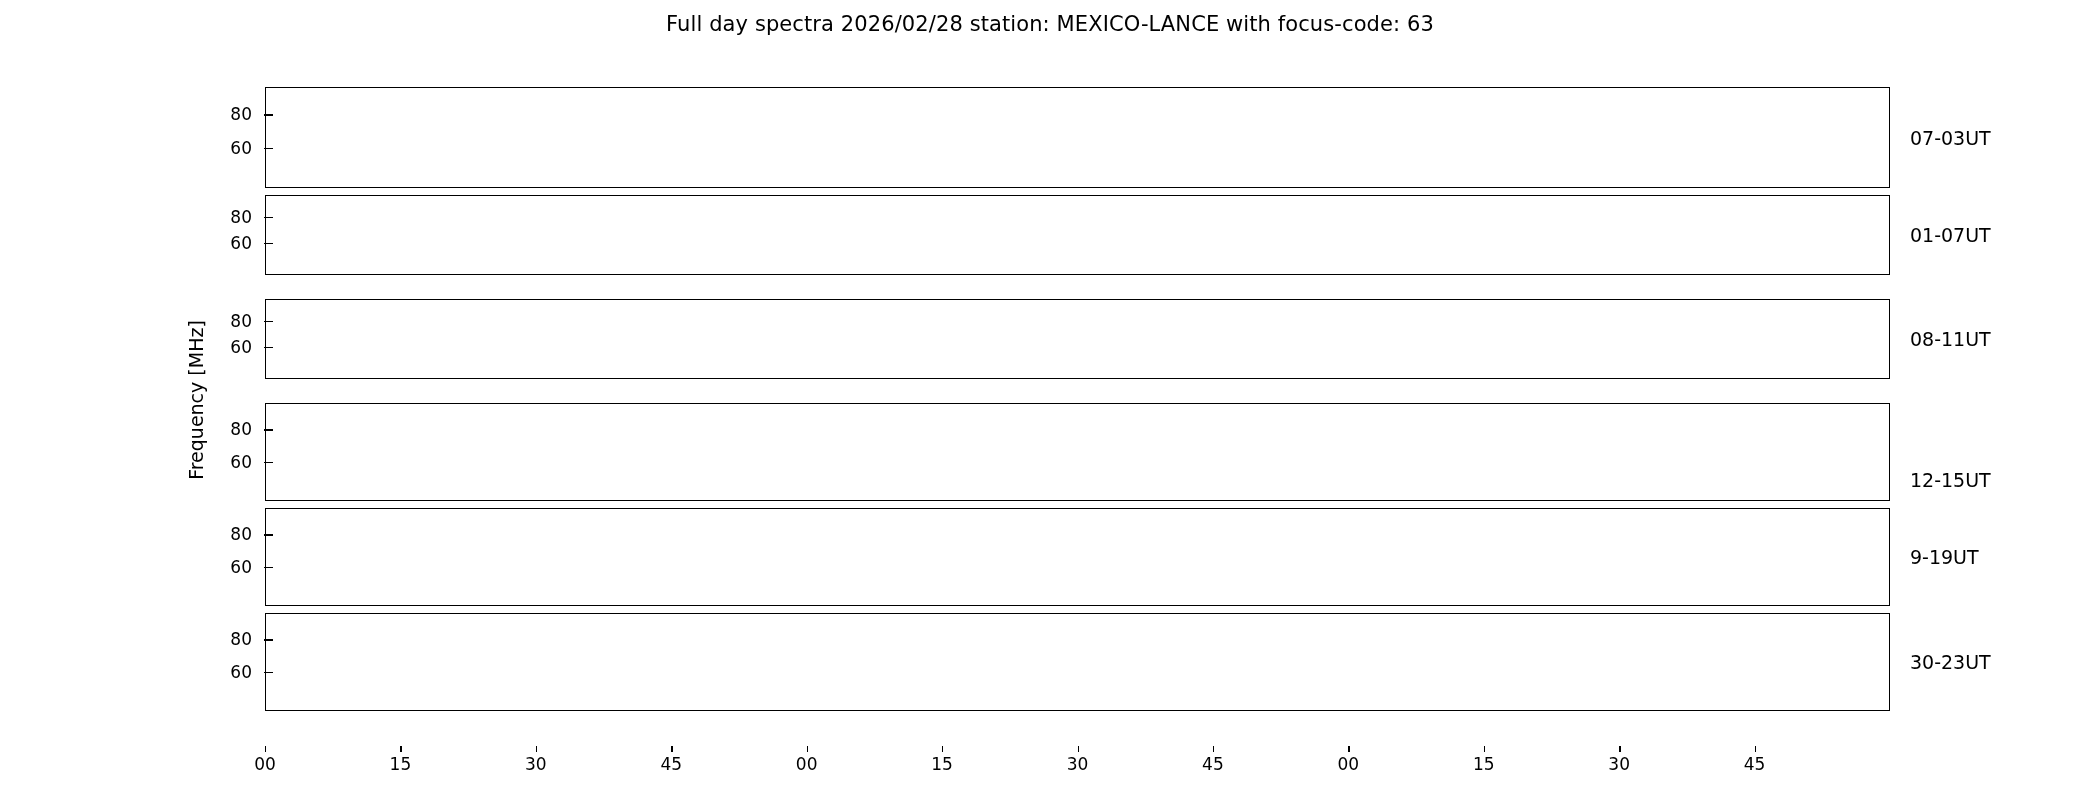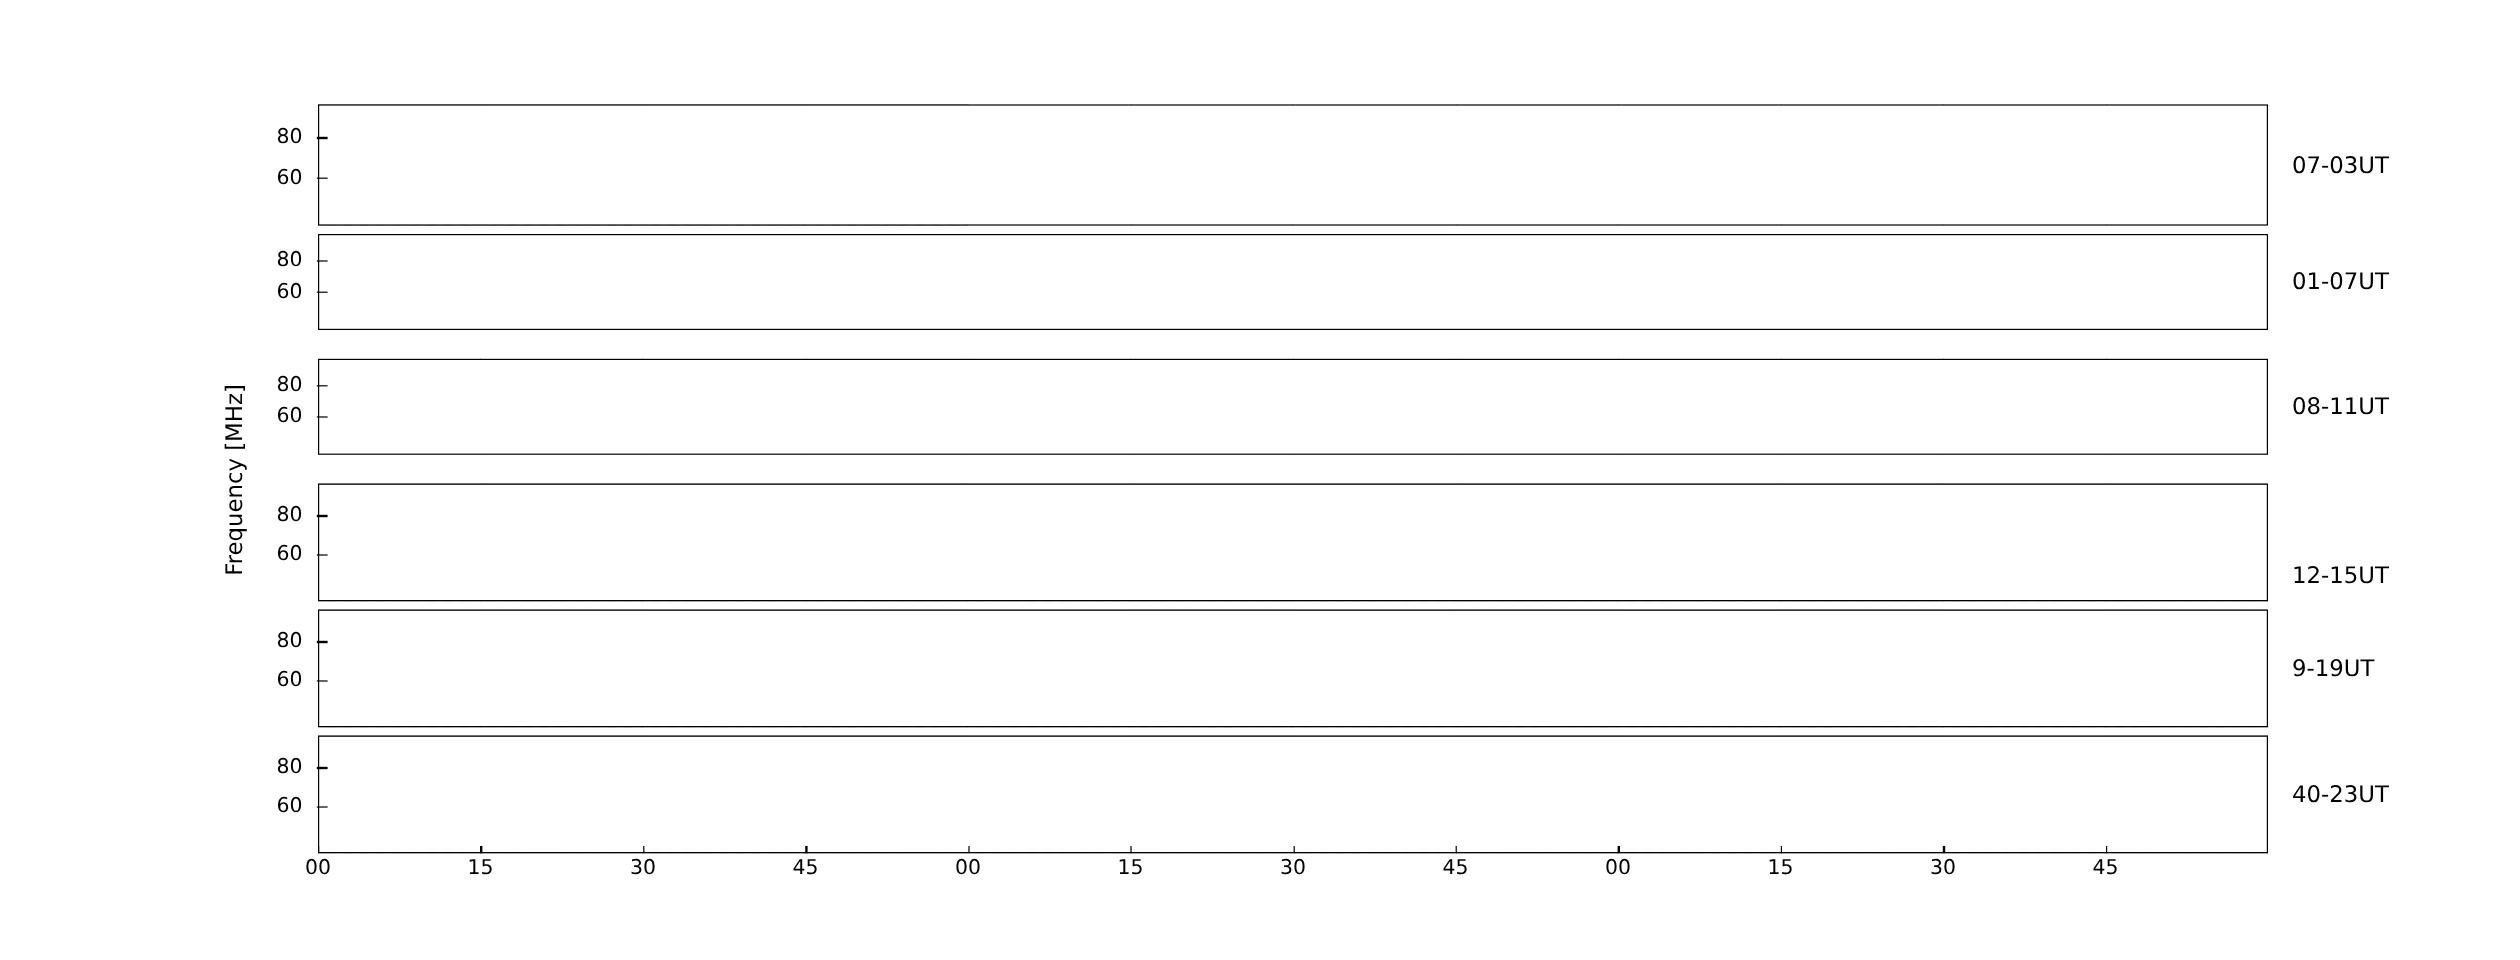--- a/index.html
+++ b/index.html
@@ -118,20 +118,21 @@
   .rowlabel{
     position:absolute;left:1910px;transform:translateY(-50%);
     font-size:19px;color:#000;white-space:nowrap;
   }
 </style>
 </head>
 <body>
 
 <div id="figure">
 
+  <div id="title">Full day spectra 2026/02/28 station: MEXICO-LANCE with focus-code: 63</div>
 
   <div id="ylabel">
     <span>Frequency [MHz]</span>
   </div>
 
   <div id="rows-host">
       <div class="row" style="top: 87px; height: 101px;">
         <div class="panels">
           <div class="panel filled">
             <div class="spec">
@@ -1050,21 +1051,21 @@
             <div class="ytick inner" style="position: absolute; right: 0px; top: 60%; width: 9px; height: 1.4px; background: rgb(0, 0, 0);"></div>
           </div>
         </div>
         <div class="row-frame"></div>
         <div class="ytick" style="top: 27%;"></div>
         <div class="ylabeltxt" style="top: 27%;">80</div>
         <div class="ytick" style="top: 60%;"></div>
         <div class="ylabeltxt" style="top: 60%;">60</div>
       </div>
     </div>
-  <div id="xaxis-host" style="position: absolute; left: 265px; top: 705px; width: 1625px; height: 40px;">
+  <div id="xaxis-host" style="position: absolute; left: 265px; top: 746px; width: 1625px; height: 40px;">
       <div style="position: absolute; left: 0px; top: 0px; width: 1.4px; height: 6px; background: rgb(0, 0, 0);"></div>
       <div class="xlabeltxt" style="left: 0px;">00</div>
       <div style="position: absolute; left: 135.417px; top: 0px; width: 1.4px; height: 6px; background: rgb(0, 0, 0);"></div>
       <div class="xlabeltxt" style="left: 135.417px;">15</div>
       <div style="position: absolute; left: 270.833px; top: 0px; width: 1.4px; height: 6px; background: rgb(0, 0, 0);"></div>
       <div class="xlabeltxt" style="left: 270.833px;">30</div>
       <div style="position: absolute; left: 406.25px; top: 0px; width: 1.4px; height: 6px; background: rgb(0, 0, 0);"></div>
       <div class="xlabeltxt" style="left: 406.25px;">45</div>
       <div style="position: absolute; left: 541.667px; top: 0px; width: 1.4px; height: 6px; background: rgb(0, 0, 0);"></div>
       <div class="xlabeltxt" style="left: 541.667px;">00</div>
@@ -1082,16 +1083,16 @@
       <div class="xlabeltxt" style="left: 1354.17px;">30</div>
       <div style="position: absolute; left: 1489.58px; top: 0px; width: 1.4px; height: 6px; background: rgb(0, 0, 0);"></div>
       <div class="xlabeltxt" style="left: 1489.58px;">45</div>
     </div>
   <div id="rowlabels-host">
       <div class="rowlabel" style="top: 137.5px;">07-03UT</div>
       <div class="rowlabel" style="top: 235px;">01-07UT</div>
       <div class="rowlabel" style="top: 339px;">08-11UT</div>
       <div class="rowlabel" style="top: 480px;">12-15UT</div>
       <div class="rowlabel" style="top: 557px;">9-19UT</div>
-      <div class="rowlabel" style="top: 662px;">40-23UT</div>
+      <div class="rowlabel" style="top: 662px;">30-23UT</div>
     </div>
 
 </div>
 
 </body></html>

